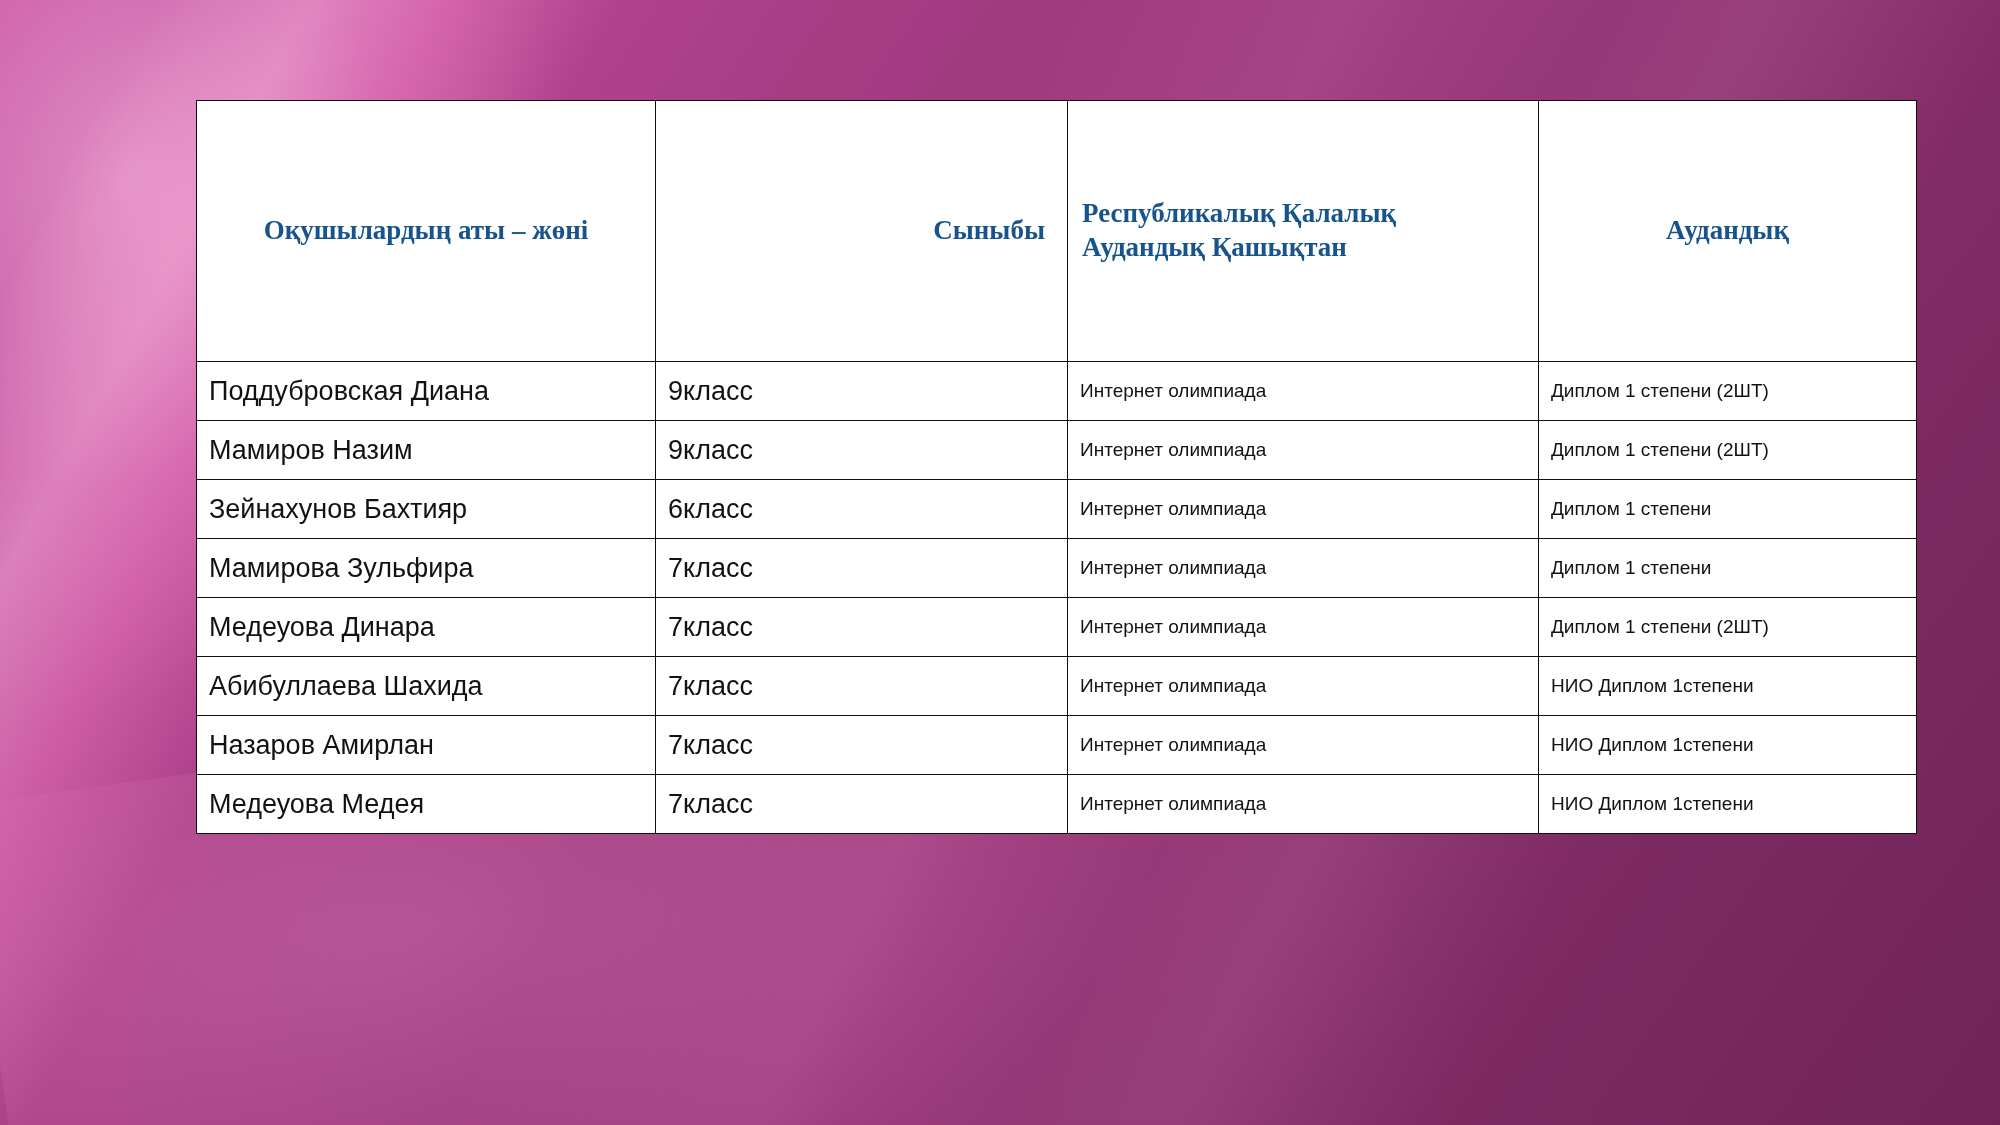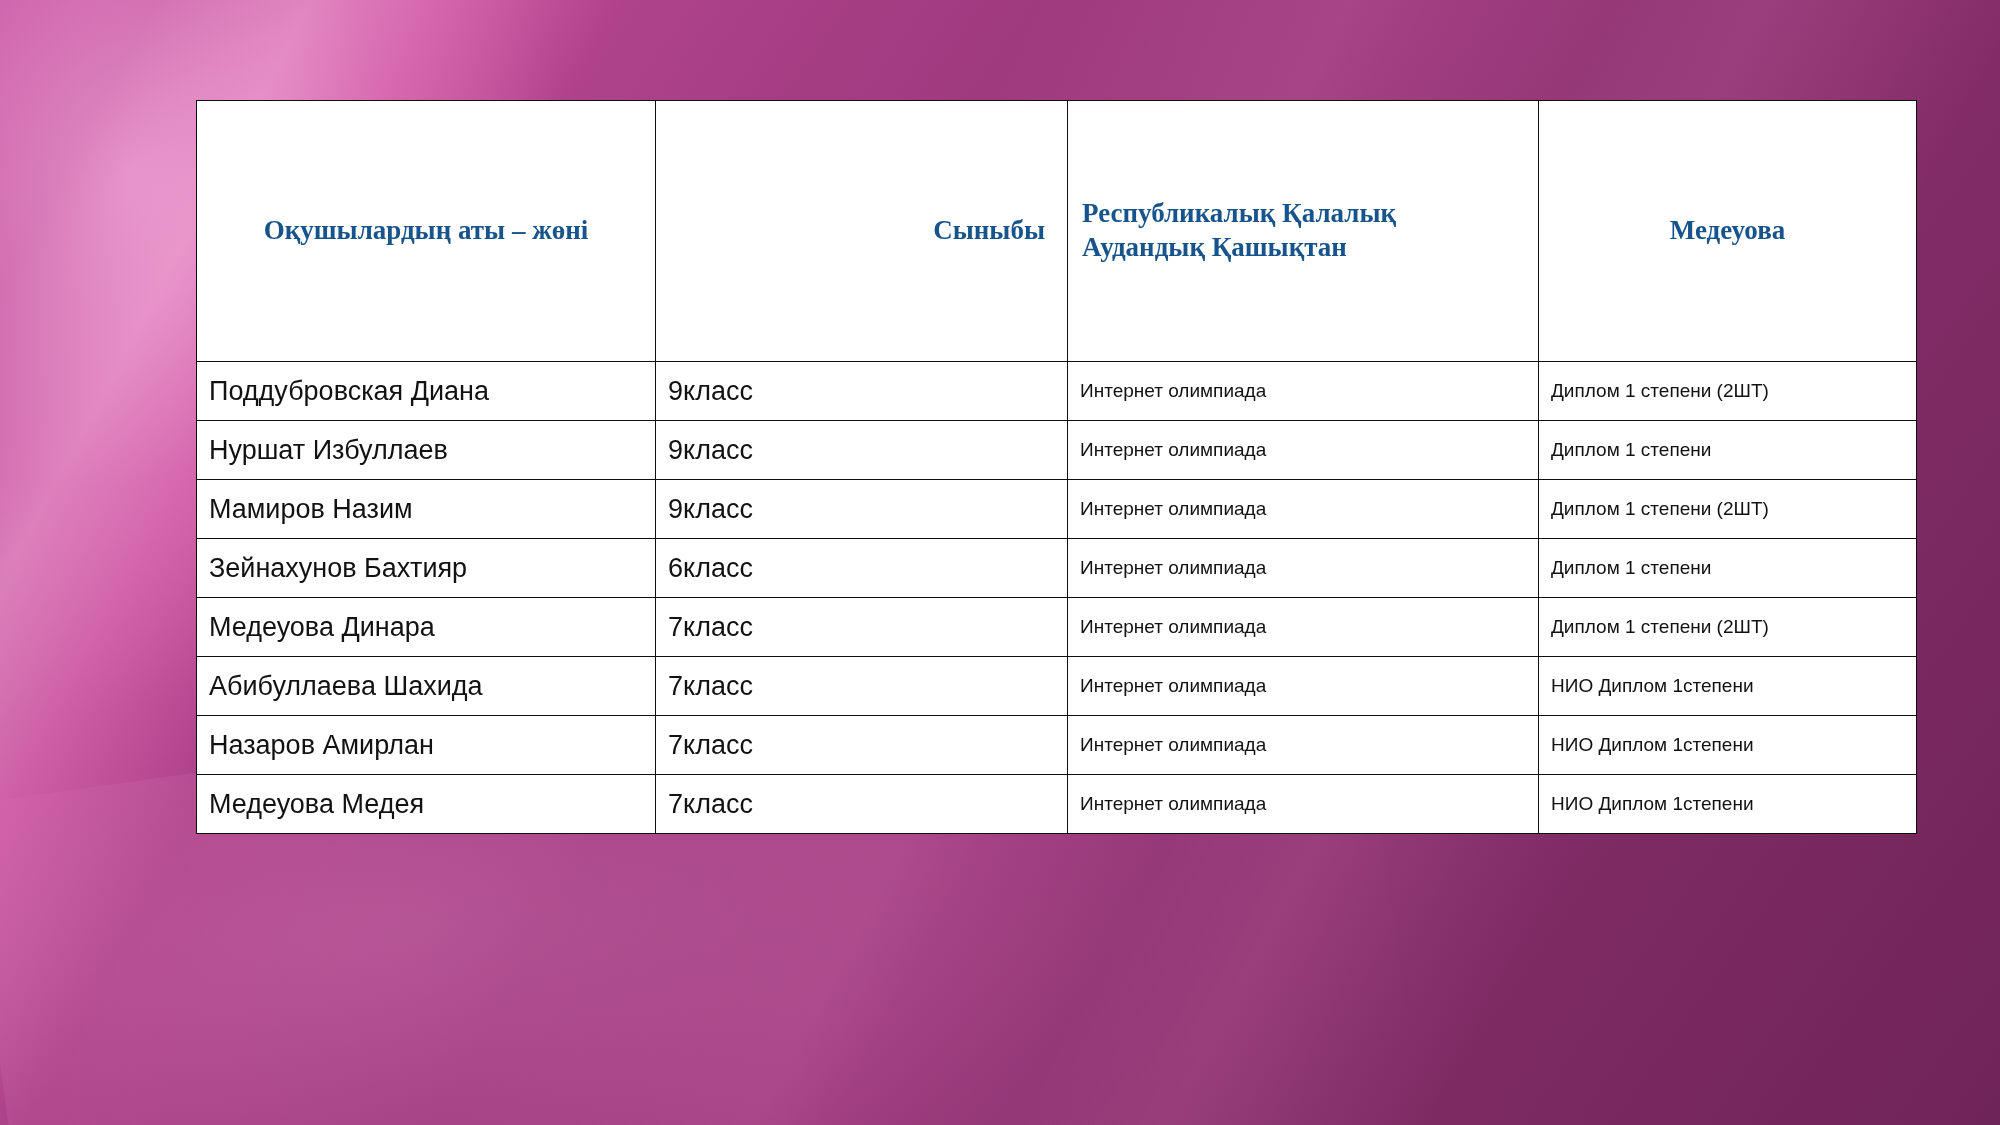--- a/index.html
+++ b/index.html
@@ -127,45 +127,45 @@
   <div class="glow-bottom"></div>
 </div>
 
 <div class="table-wrap">
   <table class="achievements">
     <thead>
       <tr>
         <th class="col-name">Оқушылардың  аты – жөні</th>
         <th class="col-class">Сыныбы</th>
         <th class="col-level">Республикалық  Қалалық  Аудандық Қашықтан</th>
-        <th class="col-award">Медеуова</th>
+        <th class="col-award">Аудандық</th>
       </tr>
     </thead>
     <tbody id="tbody">
         <tr>
           <td class="name">Поддубровская Диана</td>
           <td class="klass">9класс</td>
           <td class="level">Интернет олимпиада</td>
           <td class="award">Диплом 1 степени (2ШТ)</td>
         </tr>
         <tr>
-          <td class="name">Нуршат Избуллаев</td>
-          <td class="klass">9класс</td>
-          <td class="level">Интернет олимпиада</td>
-          <td class="award">Диплом 1 степени</td>
-        </tr>
-        <tr>
           <td class="name">Мамиров Назим</td>
           <td class="klass">9класс</td>
           <td class="level">Интернет олимпиада</td>
           <td class="award">Диплом 1 степени (2ШТ)</td>
         </tr>
         <tr>
           <td class="name">Зейнахунов Бахтияр</td>
           <td class="klass">6класс</td>
+          <td class="level">Интернет олимпиада</td>
+          <td class="award">Диплом 1 степени</td>
+        </tr>
+        <tr>
+          <td class="name">Мамирова Зульфира</td>
+          <td class="klass">7класс</td>
           <td class="level">Интернет олимпиада</td>
           <td class="award">Диплом 1 степени</td>
         </tr>
         <tr>
           <td class="name">Медеуова Динара</td>
           <td class="klass">7класс</td>
           <td class="level">Интернет олимпиада</td>
           <td class="award">Диплом 1 степени (2ШТ)</td>
         </tr>
         <tr>

